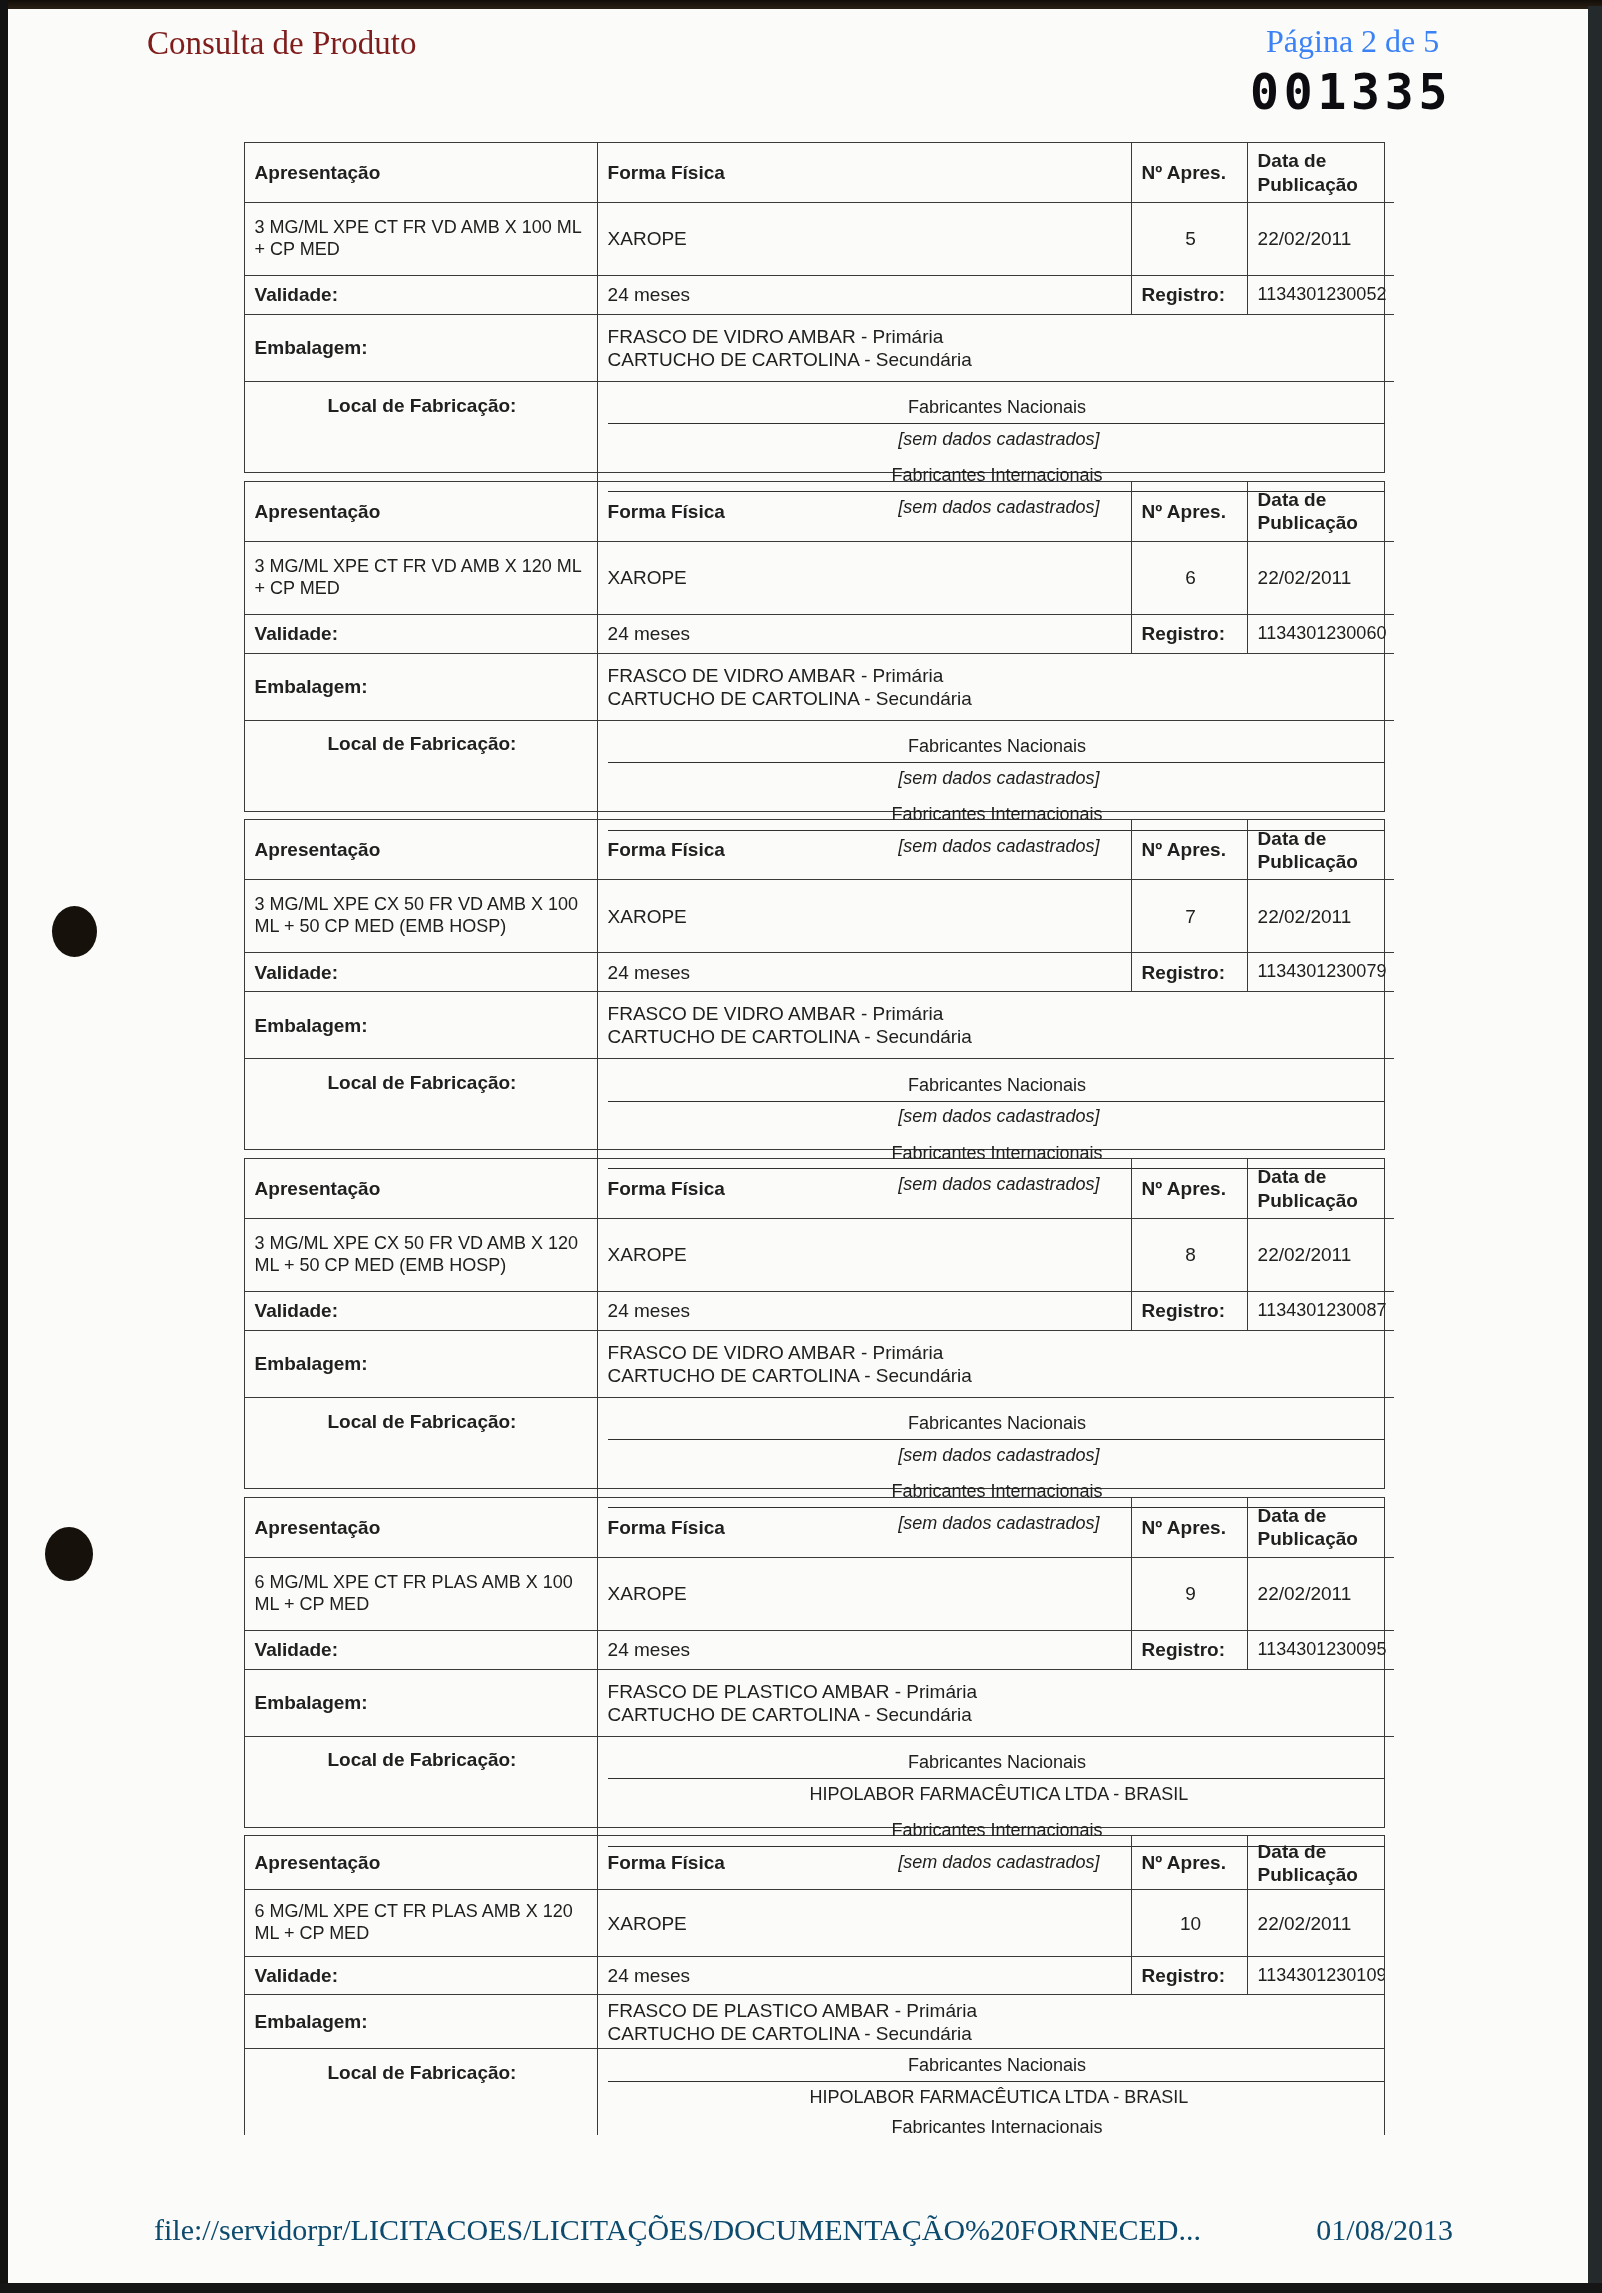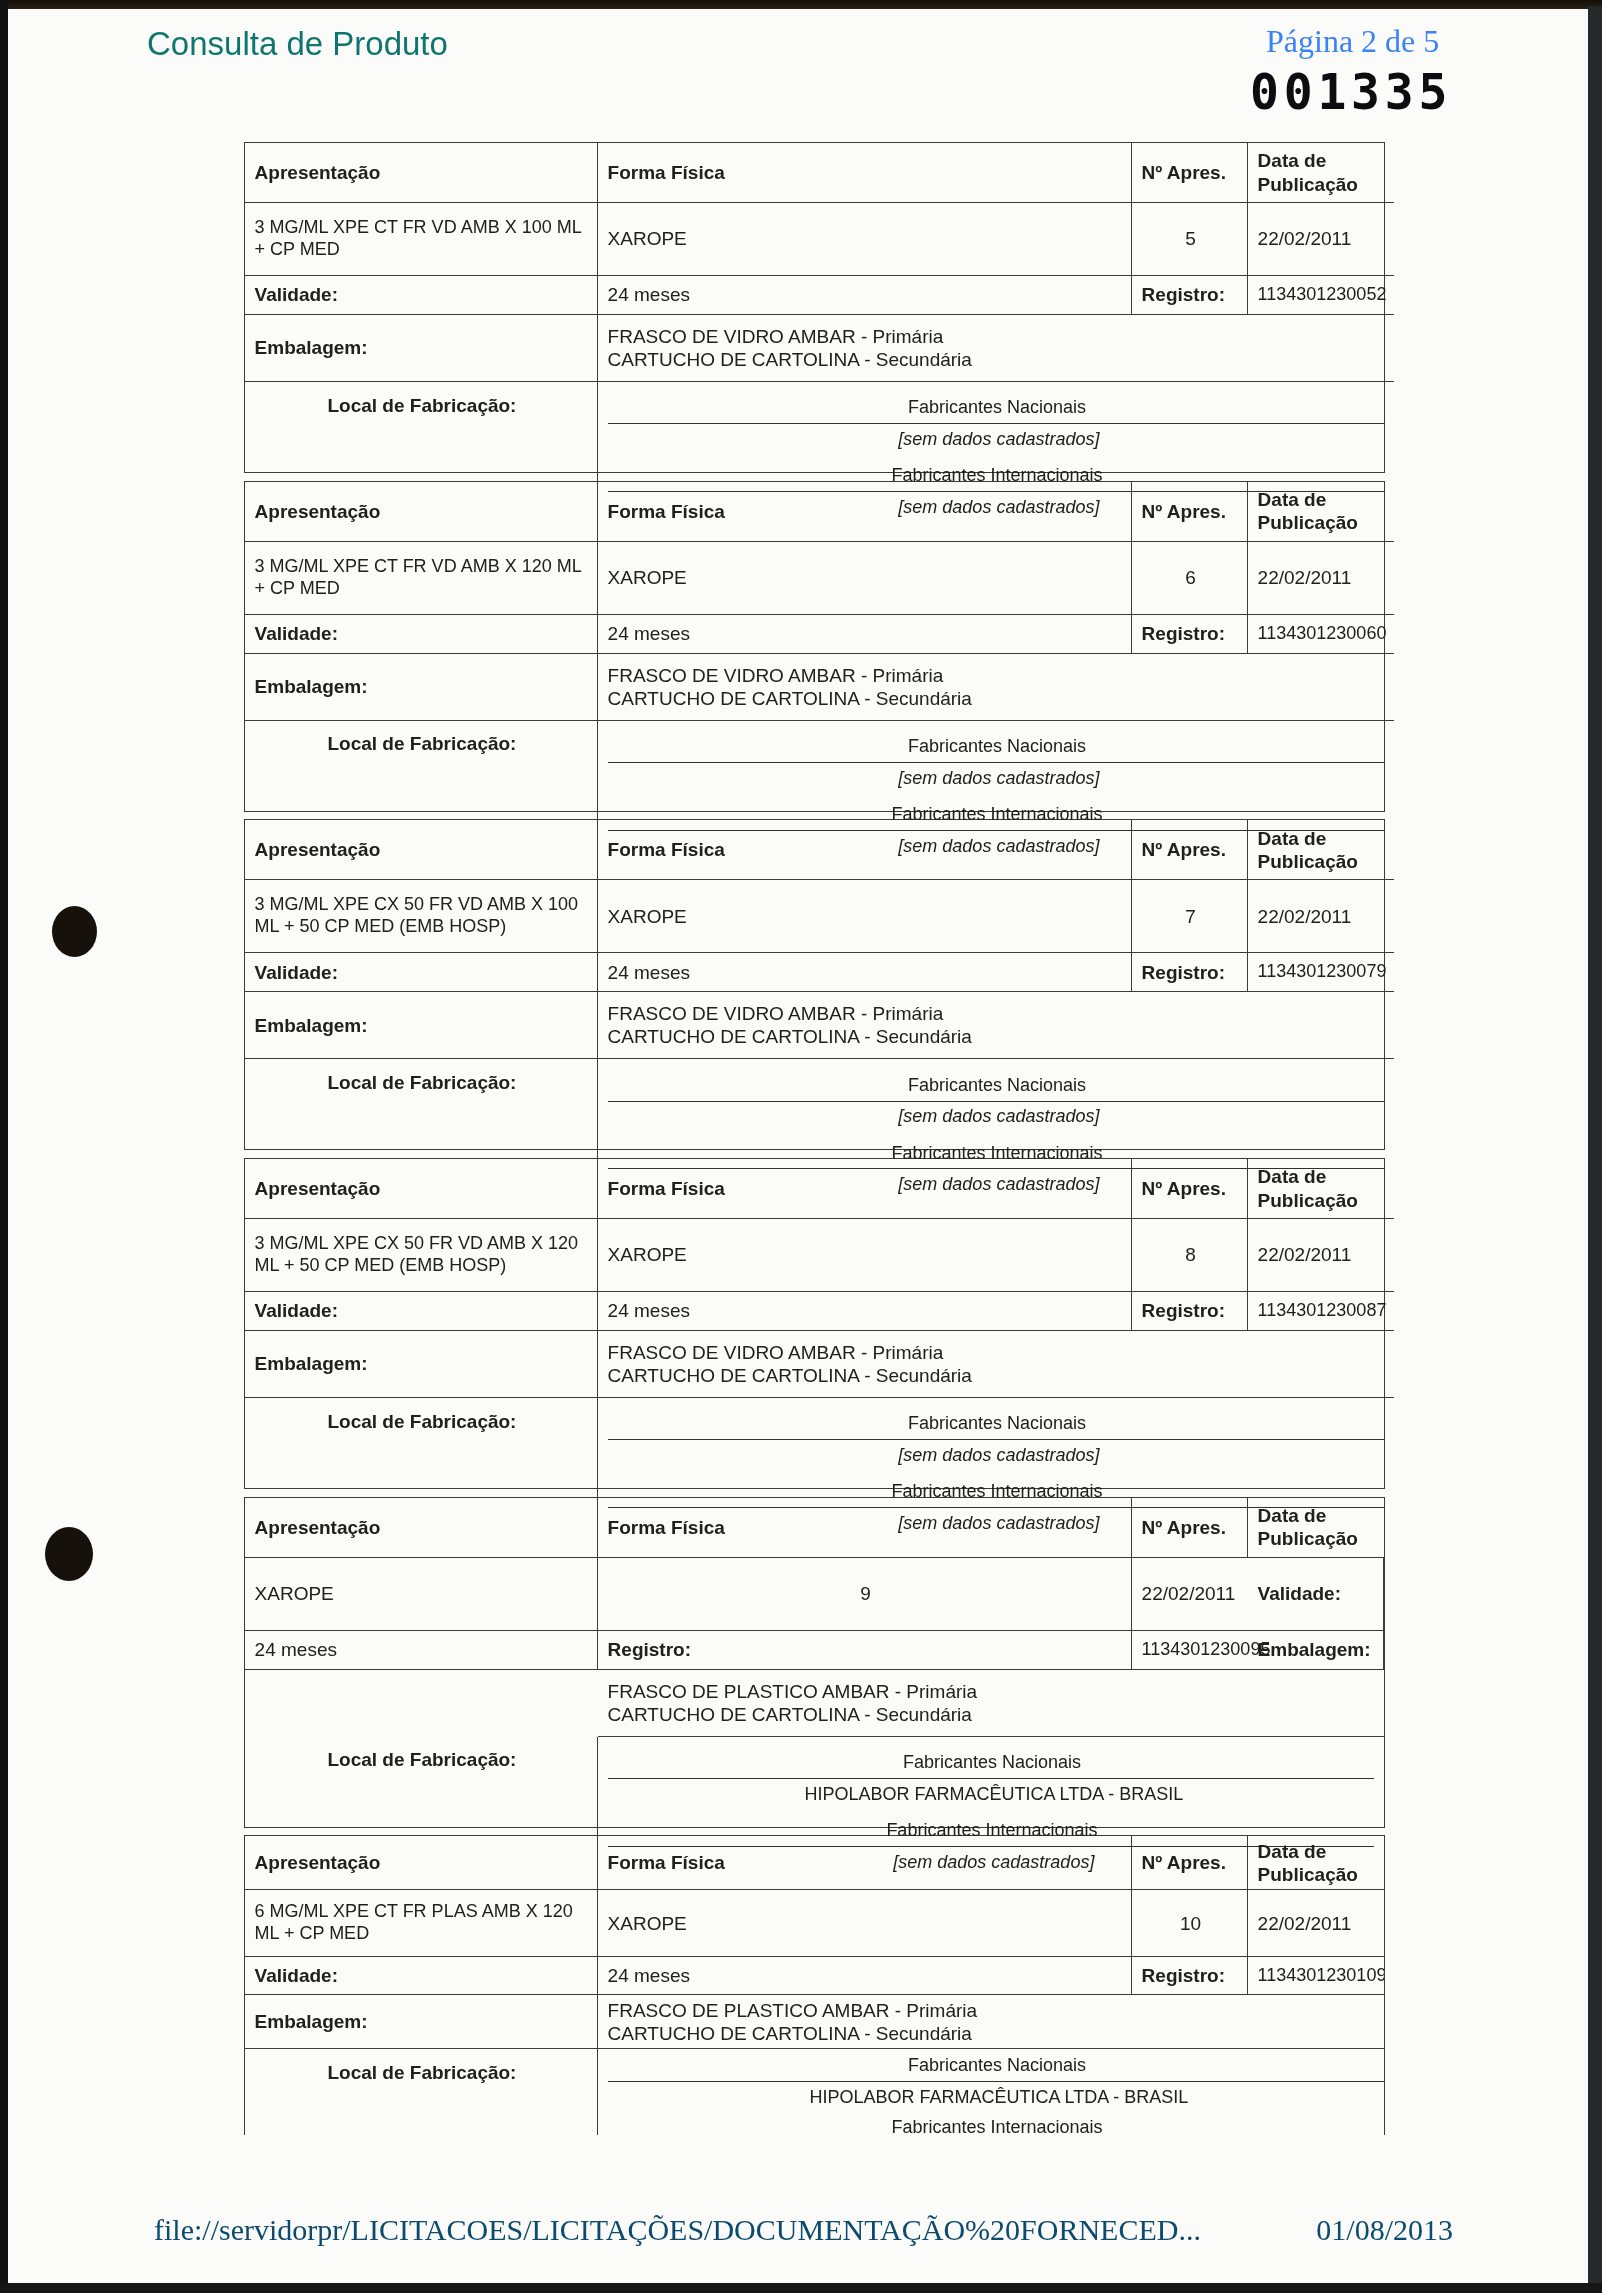--- a/index.html
+++ b/index.html
@@ -22,22 +22,22 @@
   .edge-left{left:0;top:0;width:7.7px;height:2293px;background:#121212;}
   .edge-right{right:0;top:5.8px;width:14.4px;height:2287px;background:#24292b;}
   .edge-bottom{left:0;top:2283px;width:1602px;height:10.6px;background:#151515;}
   .hole{position:absolute;background:#17110c;border-radius:50%;}
   .hole-1{left:52px;top:906px;width:45px;height:51px;}
   .hole-2{left:45px;top:1527px;width:48px;height:54px;}
 
   
   .doc-title{
     position:absolute;left:147px;top:25px;
-    font-family:Liberation Sans, sans-serif;
-    font-size:33px;color:#0f766e;white-space:nowrap;
+    font-family:Liberation Serif, serif;
+    font-size:33px;color:#7f1d1d;white-space:nowrap;
   }
   .page-indicator{
     position:absolute;left:1266px;top:23px;
     font-family:"Liberation Serif",serif;
     font-size:32px;color:#3b82f6;white-space:nowrap;
   }
   .stamp{
     position:absolute;left:1250px;top:63px;
     font-family:"DejaVu Sans Mono",monospace;
     font-size:48px;font-weight:bold;letter-spacing:4.8px;
@@ -243,20 +243,21 @@
     </div>
   </div>
 
   <div class="record">
 
     <div class="cell hc c1">Apresentação</div>
     <div class="cell hc c2">Forma Física</div>
     <div class="cell hc c3">Nº Apres.</div>
     <div class="cell hc c4 last">Data de Publicação</div>
 
+    <div class="cell dc c1">6 MG/ML XPE CT FR PLAS AMB X 100 ML + CP MED</div>
     <div class="cell dc c2">XAROPE</div>
     <div class="cell dc c3">9</div>
     <div class="cell dc c4 last">22/02/2011</div>
 
     <div class="cell vc c1 bold">Validade:</div>
     <div class="cell vc c2">24 meses</div>
     <div class="cell vc c3 bold">Registro:</div>
     <div class="cell vc c4 last">1134301230095</div>
 
     <div class="cell ec c1 bold">Embalagem:</div>

